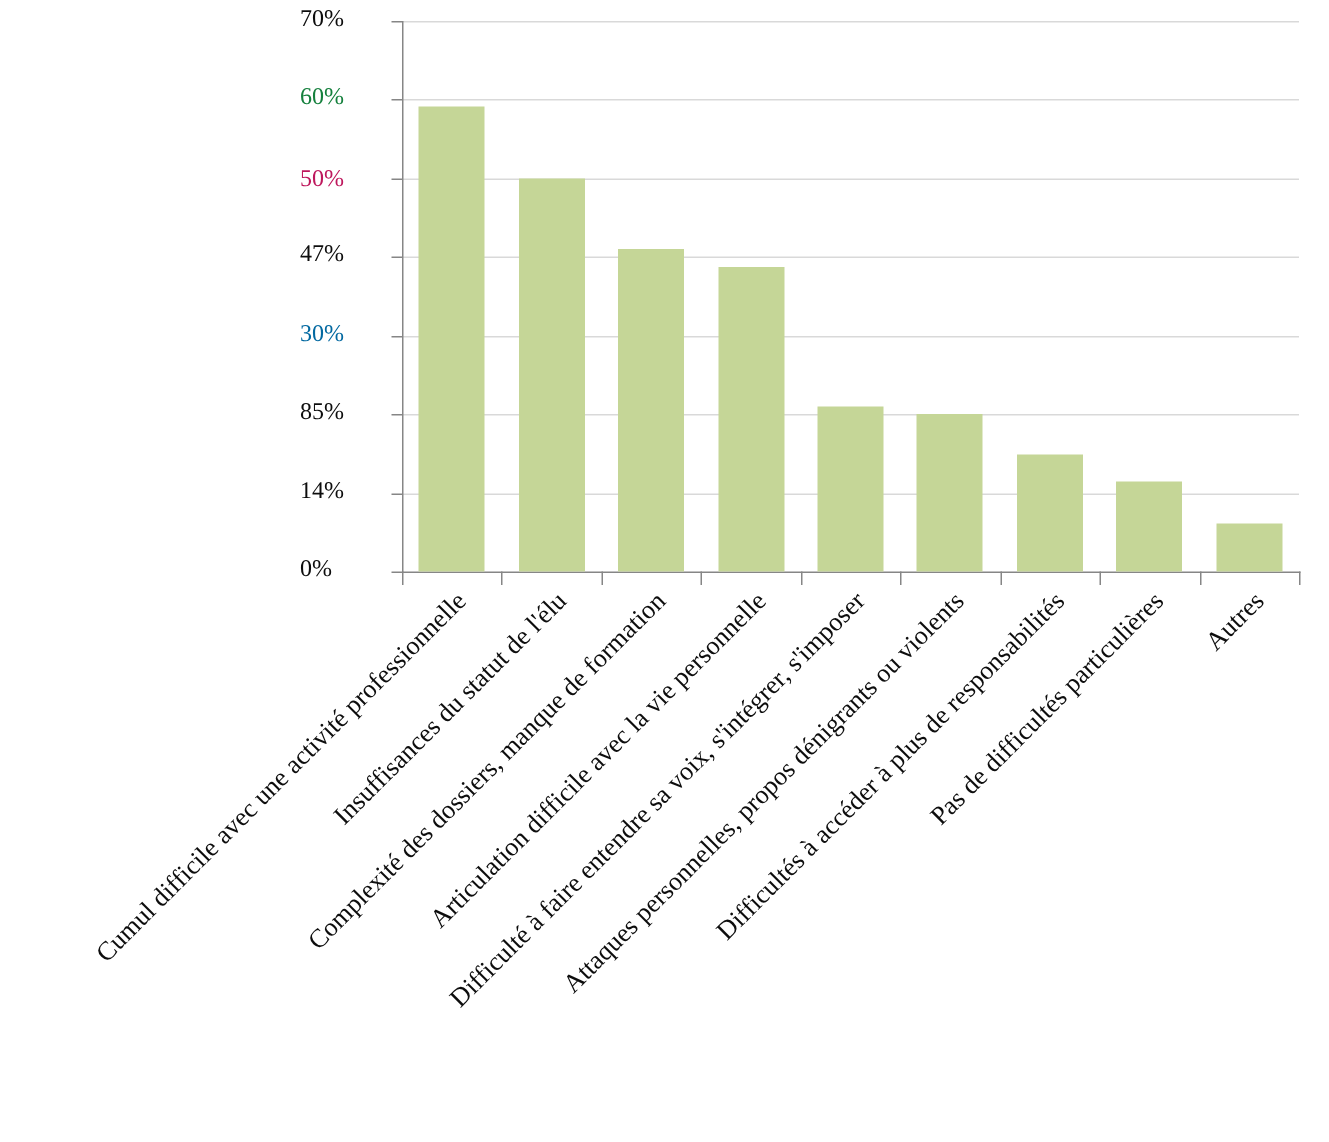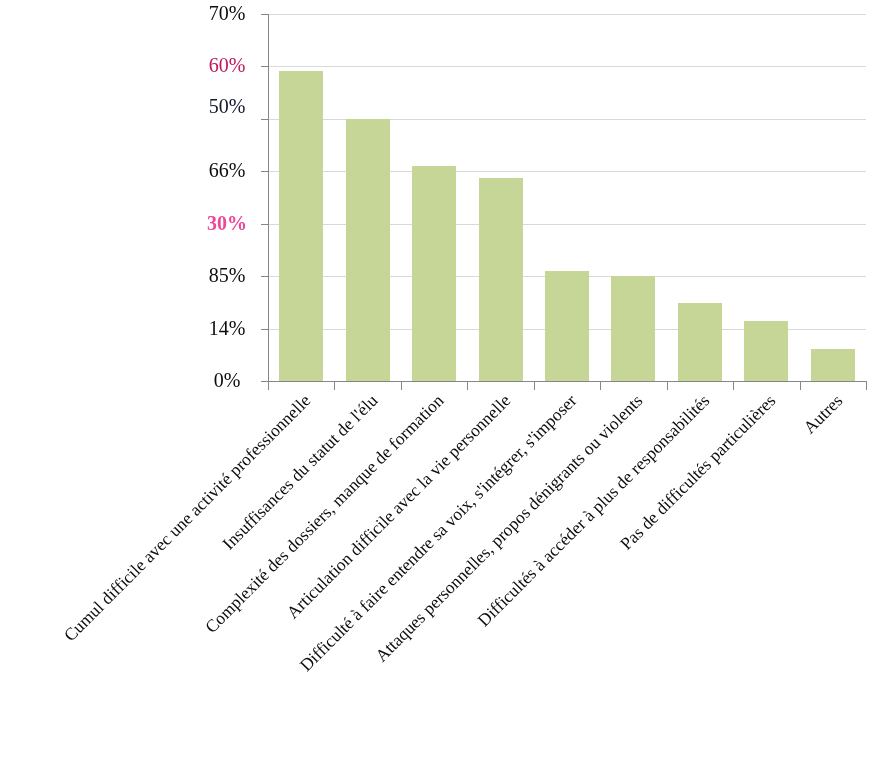--- a/index.html
+++ b/index.html
@@ -61,22 +61,22 @@
     left: 261px;
     width: 7px;
     height: 1px;
     background: #868686;
   }
 
   .ytick-label {
     position: absolute;
     right: 0;
     width: 54px;
-    text-align: center;
-    font-size: 20px;
+    text-align: left;
+    font-size: 16px;
     line-height: 20px;
     color: #0d0d0d;
     white-space: nowrap;
   }
 
   .xtick {
     position: absolute;
     top: 381px;
     width: 1px;
     height: 9px;
@@ -118,27 +118,27 @@
     </div>
 
   <div id="yaxis-layer">
       <div class="ytick" style="top: 381px; background: rgb(134, 134, 134);"></div>
       <div class="ytick-label" style="top: 370px; left: 200px; color: rgb(13, 13, 13);">0%</div>
       <div class="ytick" style="top: 328.571px; background: rgb(134, 134, 134);"></div>
       <div class="ytick-label" style="top: 317.571px; left: 200px; color: rgb(13, 13, 13);">14%</div>
       <div class="ytick" style="top: 276.143px; background: rgb(134, 134, 134);"></div>
       <div class="ytick-label" style="top: 265.143px; left: 200px; color: rgb(13, 13, 13);">85%</div>
       <div class="ytick" style="top: 223.714px; background: rgb(134, 134, 134);"></div>
-      <div class="ytick-label" style="top: 212.714px; left: 200px; color: #ec4899; font-weight: bold;">30%</div>
+      <div class="ytick-label" style="top: 212.714px; left: 200px; color: #0369a1;">30%</div>
       <div class="ytick" style="top: 171.286px; background: rgb(134, 134, 134);"></div>
-      <div class="ytick-label" style="top: 160.286px; left: 200px; color: rgb(13, 13, 13);">66%</div>
+      <div class="ytick-label" style="top: 160.286px; left: 200px; color: rgb(13, 13, 13);">47%</div>
       <div class="ytick" style="top: 118.857px; background: rgb(134, 134, 134);"></div>
-      <div class="ytick-label" style="top: 96px; left: 200px; color: #0f172a; font-family: Liberation Serif, serif;">50%</div>
+      <div class="ytick-label" style="top: 110px; left: 200px; color: #be185d; font-family: Liberation Serif, serif;">50%</div>
       <div class="ytick" style="top: 66.4286px; background: rgb(134, 134, 134);"></div>
-      <div class="ytick-label" style="top: 55.4286px; left: 200px; color: #be185d;">60%</div>
+      <div class="ytick-label" style="top: 55.4286px; left: 200px; color: #15803d;">60%</div>
       <div class="ytick" style="top: 14px; background: rgb(134, 134, 134);"></div>
       <div class="ytick-label" style="top: 3px; left: 200px; color: rgb(13, 13, 13);">70%</div>
     </div>
 
   <div class="axis-line-y"></div>
   <div class="axis-line-x"></div>
 
   <div id="xticks-layer">
       <div class="xtick" style="left: 268px; background: rgb(134, 134, 134);"></div>
       <div class="xtick" style="left: 334.444px; background: rgb(134, 134, 134);"></div>

